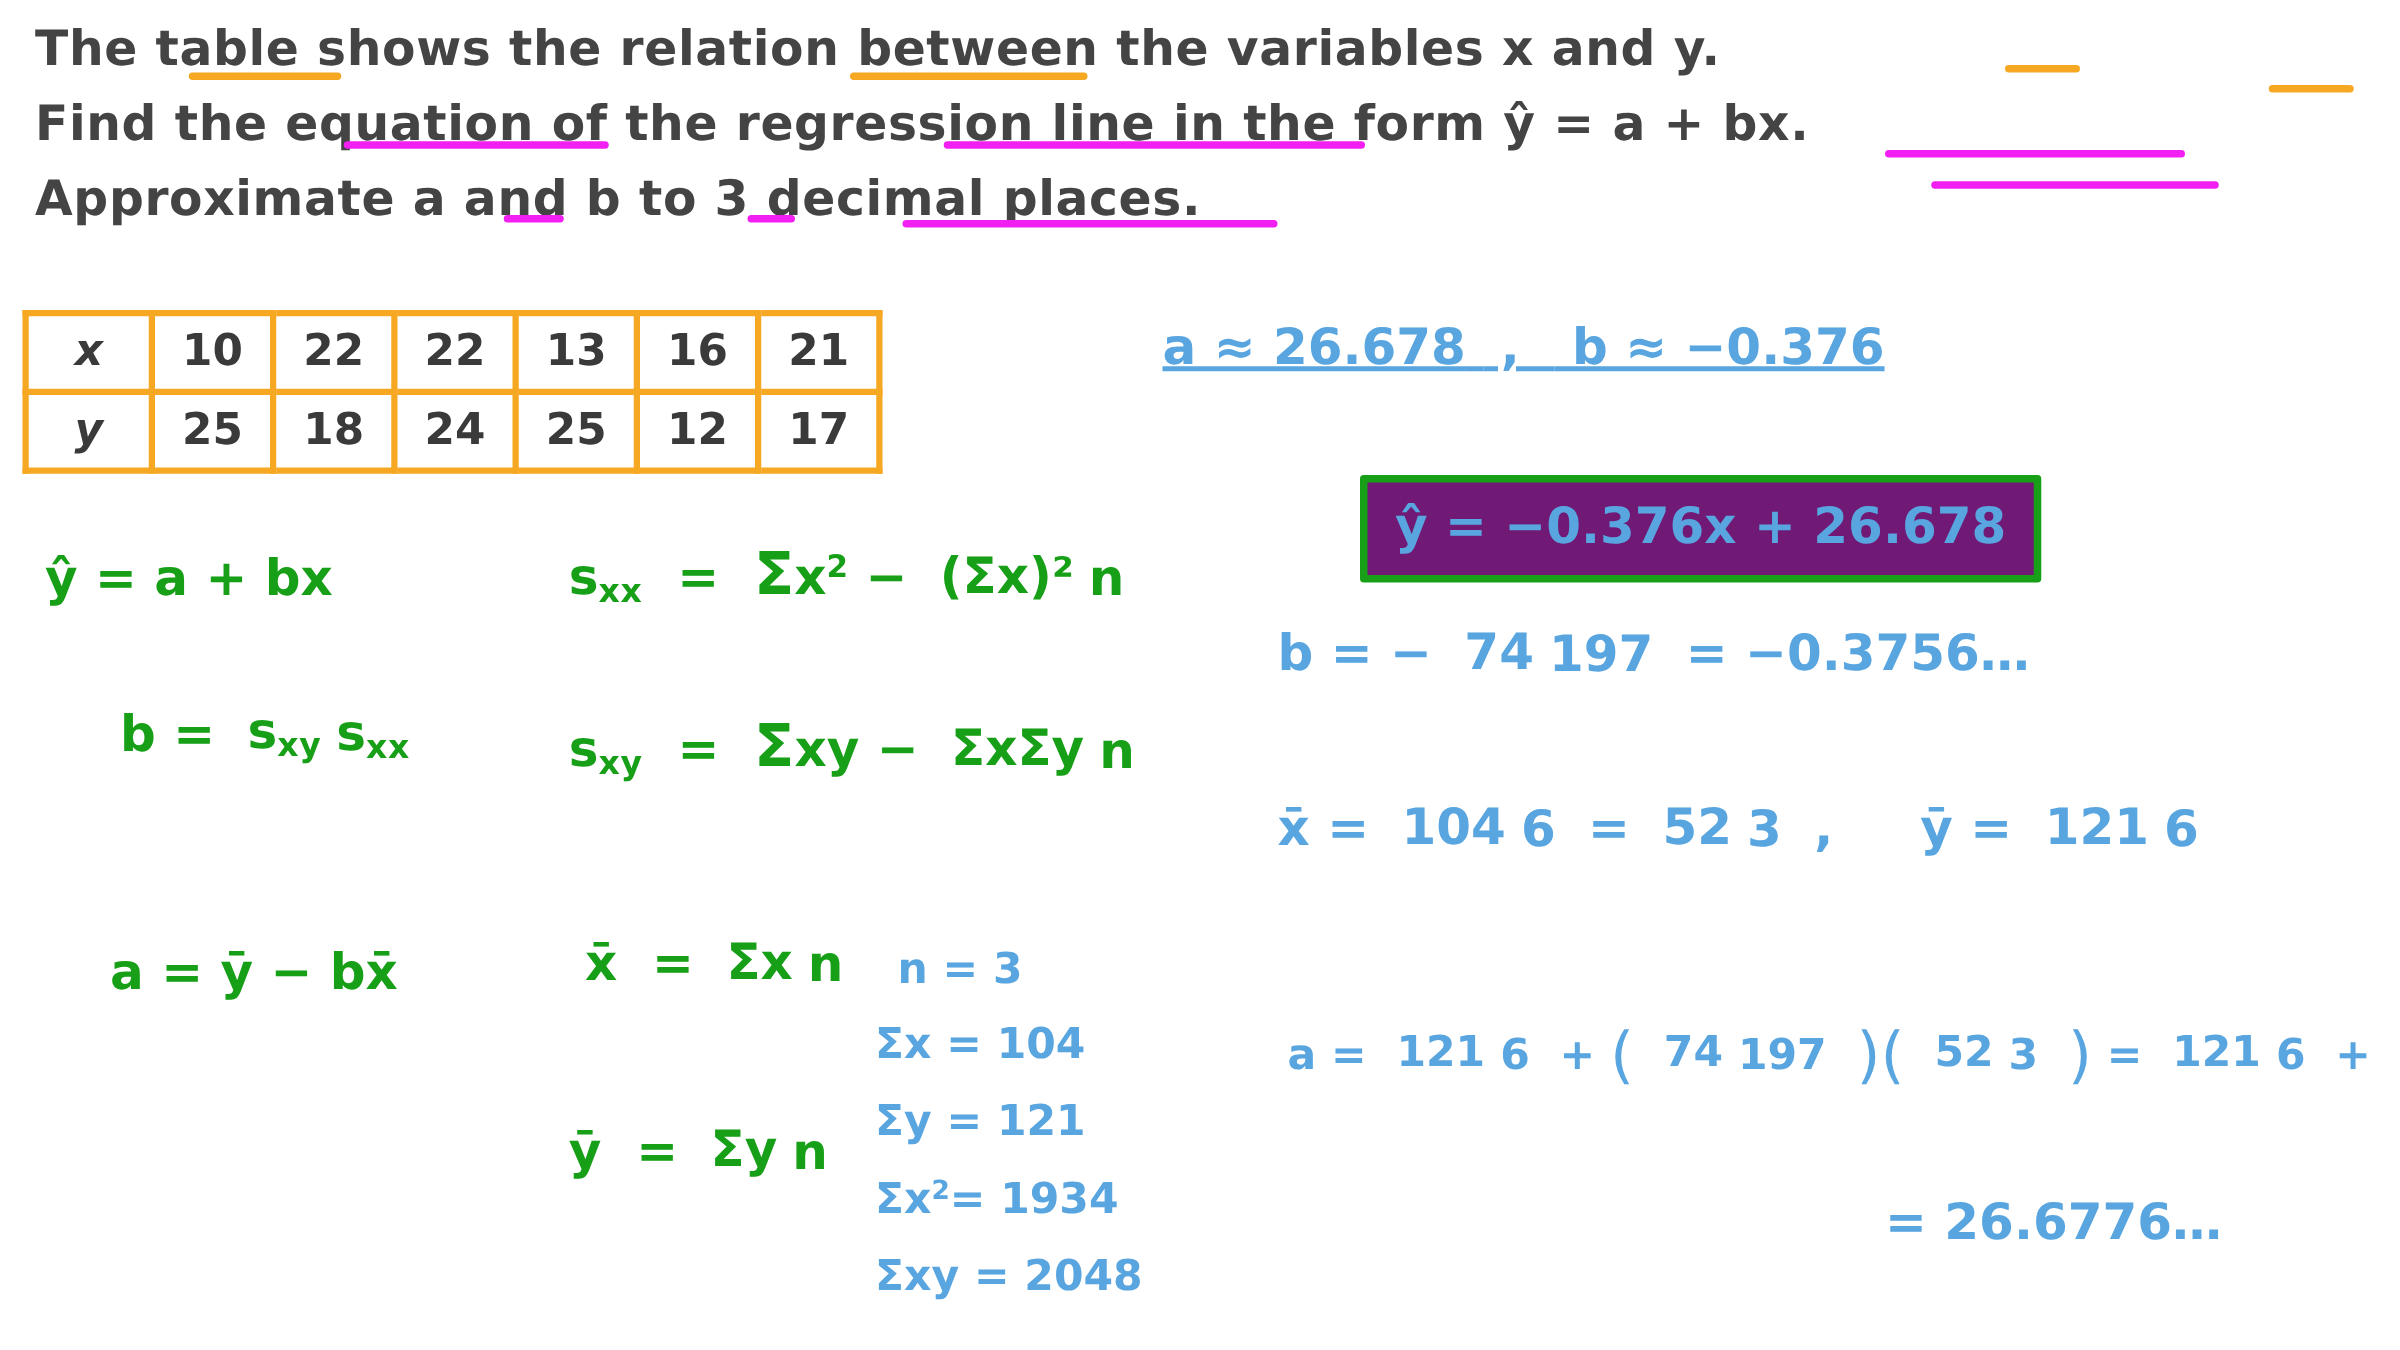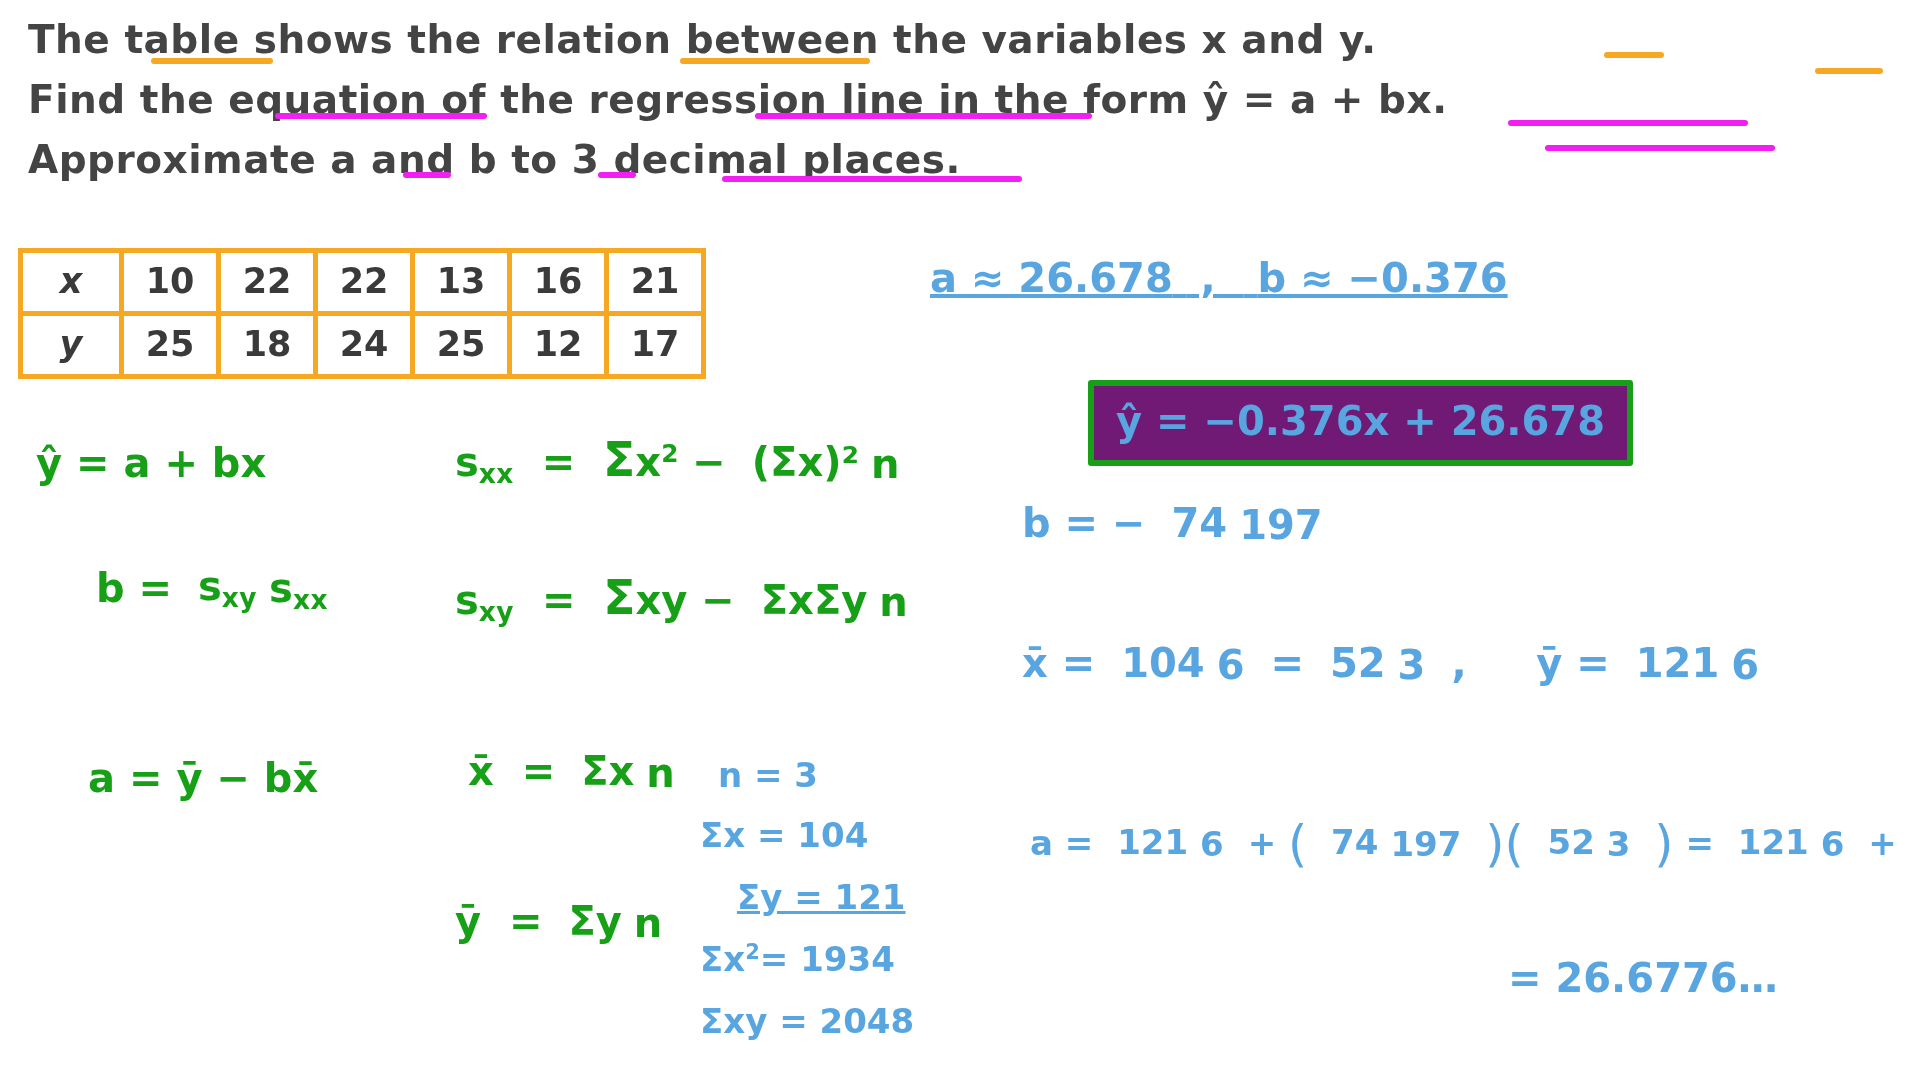--- a/index.html
+++ b/index.html
@@ -219,21 +219,21 @@
   <span>&nbsp;=</span>
   <span class="frac">
     <span class="num">Σy</span>
     <span class="bar"></span>
     <span class="den">n</span>
   </span>
 </div>
 
 <div class="abs blue f-md" style="left:718px; top:755px;">n = 3</div>
 <div class="abs blue f-md" style="left:700px; top:815px;">Σx = 104</div>
-<div class="abs blue f-md" style="left:737px; top:877px;text-decoration:underline;">Σy = 121</div>
+<div class="abs blue f-md" style="left:700px; top:877px;">Σy = 121</div>
 <div class="abs blue f-md" style="left:700px; top:939px;">
   <span>Σx</span><span class="sup">2</span><span>= 1934</span>
 </div>
 <div class="abs blue f-md" style="left:700px; top:1001px;">Σxy = 2048</div>
 
 <div class="abs blue f-lg" style="left:930px; top:255px; font-size:40px;text-decoration:underline;">
   <span>a ≈ 26.678</span>
   <span>&nbsp;,&nbsp;&nbsp;</span>
   <span>b ≈ −0.376</span>
 </div>
@@ -243,20 +243,21 @@
 </div>
 
 <div class="abs blue f-lg" style="left:1022px; top:500px;">
   <span>b =</span>
   <span>−</span>
   <span class="frac">
     <span class="num">74</span>
     <span class="bar"></span>
     <span class="den">197</span>
   </span>
+  <span>= −0.3756…</span>
 </div>
 
 <div class="abs blue f-lg" style="left:1022px; top:640px;">
   <span>x̄</span>
   <span>=</span>
   <span class="frac">
     <span class="num">104</span>
     <span class="bar"></span>
     <span class="den">6</span>
   </span>

